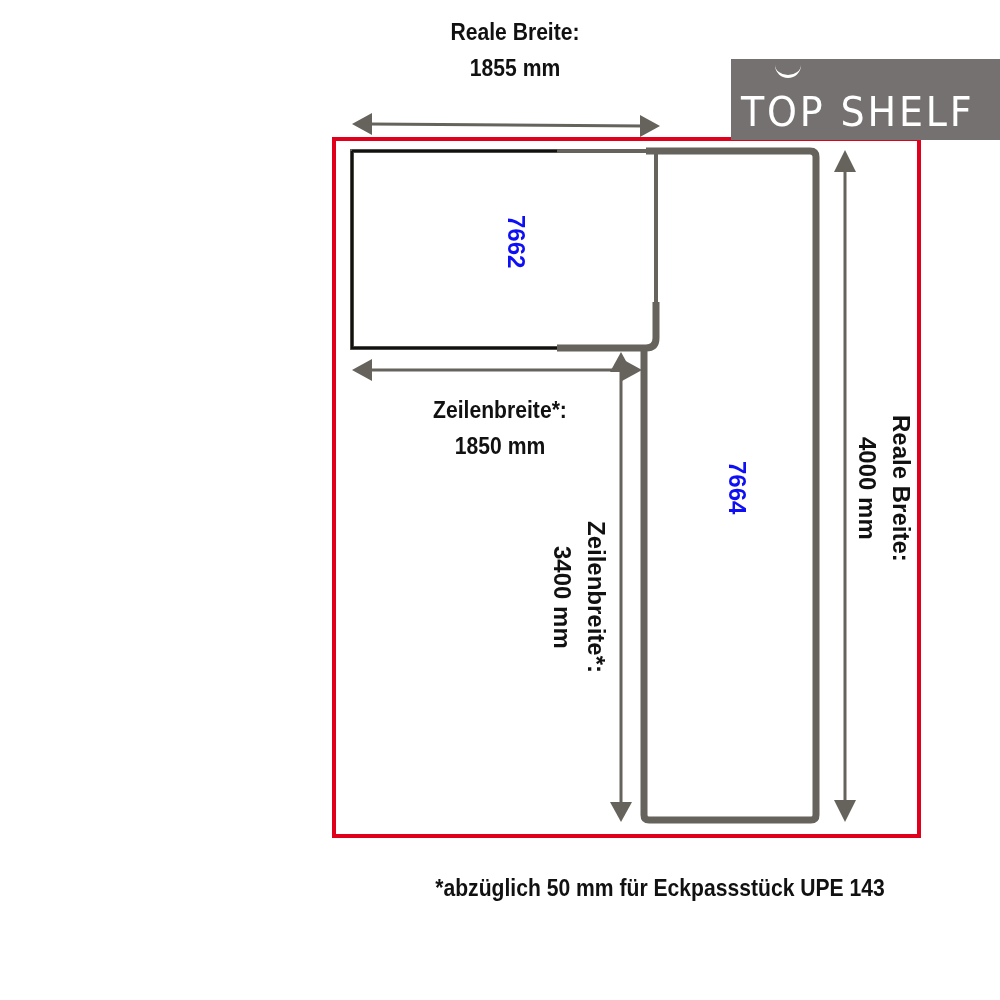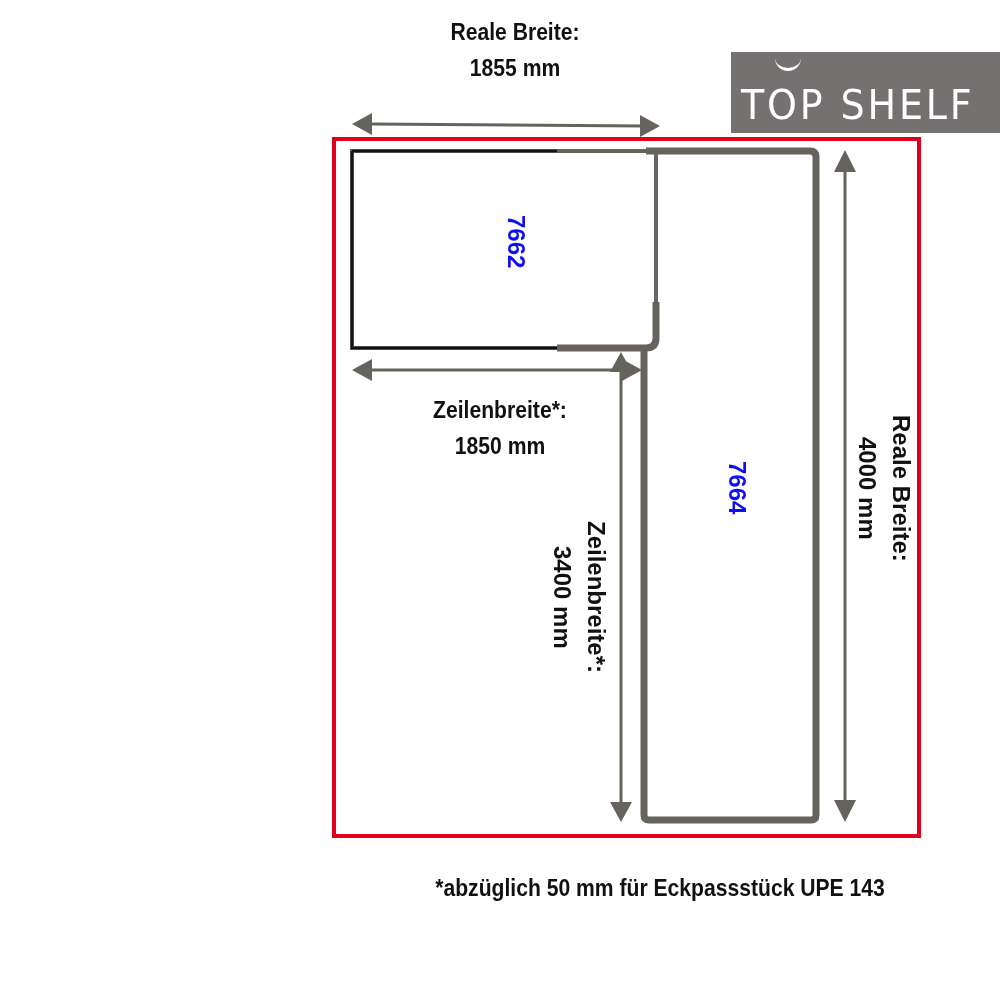--- a/index.html
+++ b/index.html
@@ -1,20 +1,20 @@
 <!DOCTYPE html>
 <html><head>
 <meta charset="utf-8">
 <style>
   html, body { margin: 0; padding: 0; background: #ffffff; }
   body { width: 1000px; height: 1000px; position: relative; overflow: hidden;
          font-family: "Liberation Sans", sans-serif; }
   .lbl { position: absolute; font-weight: bold; color: #111111; text-align: center;
          font-size: 24px; line-height: 36px; transform: scaleX(0.88); }
-  .logo { position: absolute; left: 731px; top: 52px; width: 269px; height: 81px;
+  .logo { position: absolute; left: 731px; top: 59px; width: 269px; height: 81px;
           background: #747170; }
   .logo-text { position: absolute; left: 10px; top: 30px; color: #ffffff;
                font-size: 40px; letter-spacing: 3px; font-weight: normal;
                font-family: "DejaVu Sans", sans-serif; transform: scaleX(0.95); transform-origin: left; }
   .logo-smile { position: absolute; left: 44px; top: 4px; width: 26px; height: 12px;
                 border-bottom: 3px solid #ffffff; border-radius: 0 0 14px 14px; }
   .vert { position: absolute; font-weight: bold; color: #111111; font-size: 24px; line-height: 34px;
           writing-mode: vertical-rl; text-align: center; }
   .code { position: absolute; font-weight: bold; color: #0f0ff5; font-size: 24px;
           writing-mode: vertical-rl; }

